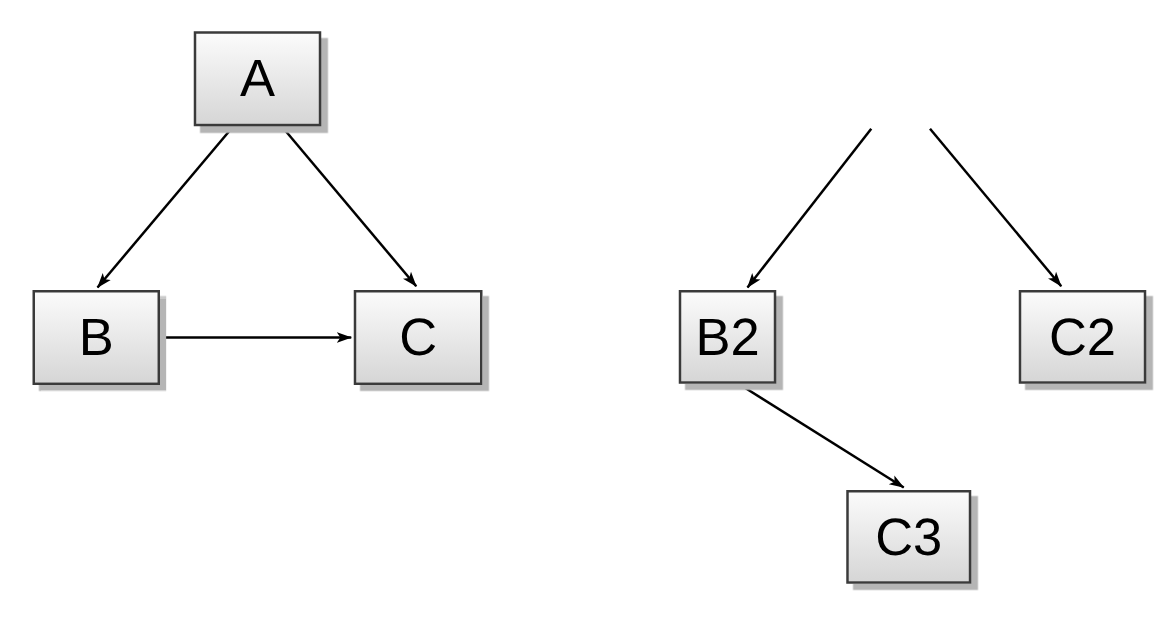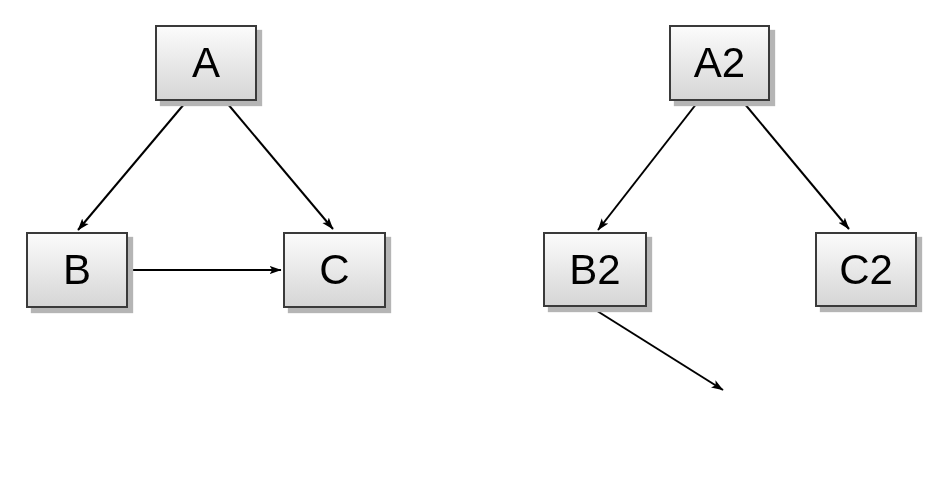--- a/index.html
+++ b/index.html
@@ -75,23 +75,23 @@
   <div id="node-layer">
       <div class="node" style="left: 155px; top: 25px; width: 102px; height: 76px;">
         <span class="node-label">A</span>
       </div>
       <div class="node" style="left: 26px; top: 232px; width: 102px; height: 76px;">
         <span class="node-label">B</span>
       </div>
       <div class="node" style="left: 283px; top: 232px; width: 103px; height: 76px;">
         <span class="node-label">C</span>
       </div>
-      <div class="node" style="left: 669px; top: 25px; width: 101px; height: 76px;">
-        <span class="node-label">A2</span>
-      </div>
-      <div class="node" style="left: 543px; top: 232px; width: 104px; height: 75px;">
+      <div class="node" style="left: 543px; top: 232px; width: 78px; height: 75px;">
         <span class="node-label">B2</span>
       </div>
       <div class="node" style="left: 800px; top: 232px; width: 102px; height: 75px; margin-left: 15px;">
         <span class="node-label">C2</span>
       </div>
+      <div class="node" style="left: 677px; top: 392px; width: 100px; height: 75px;">
+        <span class="node-label">C3</span>
+      </div>
     </div>
 </div>
 
 </body></html>

